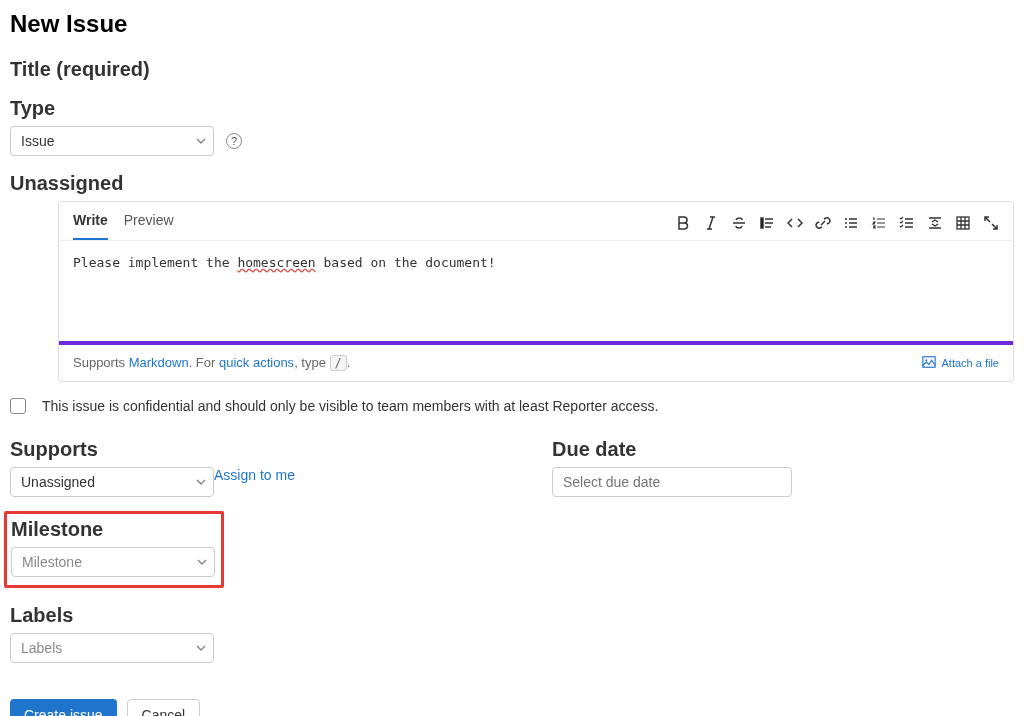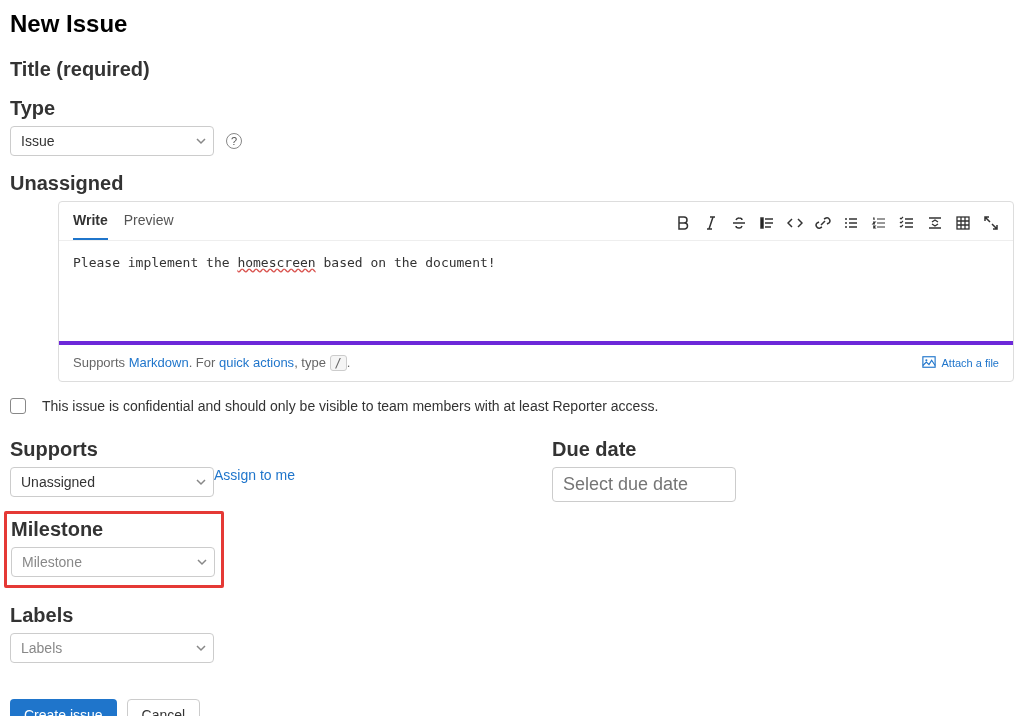--- a/index.html
+++ b/index.html
@@ -27,21 +27,21 @@
 .desc-body { padding: 14px; min-height: 100px; font-family: "Consolas", "Monaco", monospace; font-size: 13px; color: #333; }
 .spell-error { text-decoration: underline wavy #d9534f; }
 .desc-footer { display: flex; justify-content: space-between; align-items: flex-end; padding: 10px 14px; border-top: 4px solid #6d28d9; font-size: 13px; color: #666; }
 .key-badge { display: inline-block; border: 1px solid #ccc; border-radius: 3px; padding: 0 4px; font-family: monospace; font-size: 12px; background: #f5f5f5; }
 .attach-link { display: inline-flex; align-items: center; gap: 6px; color: #1f75cb; font-size: 11px; cursor: pointer; }
 .checkbox-row { display: flex; align-items: center; gap: 16px; margin-bottom: 24px; }
 .checkbox { width: 16px; height: 16px; border: 1.5px solid #888; border-radius: 3px; cursor: pointer; }
 .two-col { display: flex; gap: 40px; }
 .col { flex: 0 0 50%; }
 .inline-row { display: flex; align-items: flex-start; }
-.date-input { width: 184px; padding: 6px 10px; border: 1px solid #ccc; border-radius: 4px; font-size: 18px; color: #a16207; }
+.date-input { width: 240px; padding: 6px 10px; border: 1px solid #ccc; border-radius: 4px; font-size: 14px; color: #a16207; }
 .highlight-box { border: 3px solid #e53935; padding: 4px 6px 8px 4px; margin-left: -6px; margin-top: -2px; display: inline-block; border-radius: 2px; }
 .actions { display: flex; gap: 10px; margin-top: 20px; }
 .btn-primary { background: #1f75cb; color: #fff; border: none; padding: 7px 14px; border-radius: 4px; font-size: 14px; cursor: pointer; }
 .btn-secondary { background: #fff; color: #333; border: 1px solid #ccc; padding: 7px 14px; border-radius: 4px; font-size: 14px; cursor: pointer; }
 </style>
 </head>
 <body>
 
 <h1 class="page-title">New Issue</h1>
 

